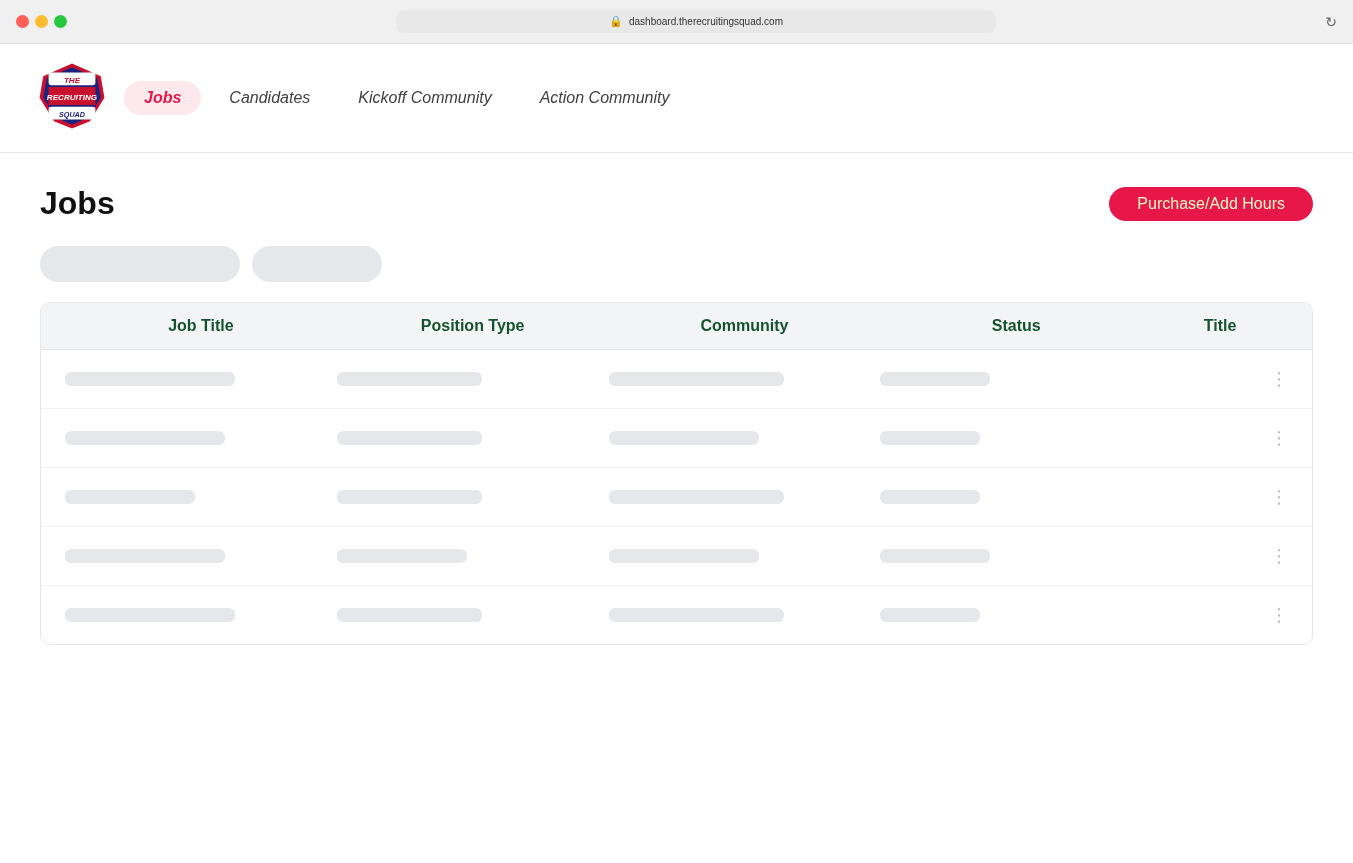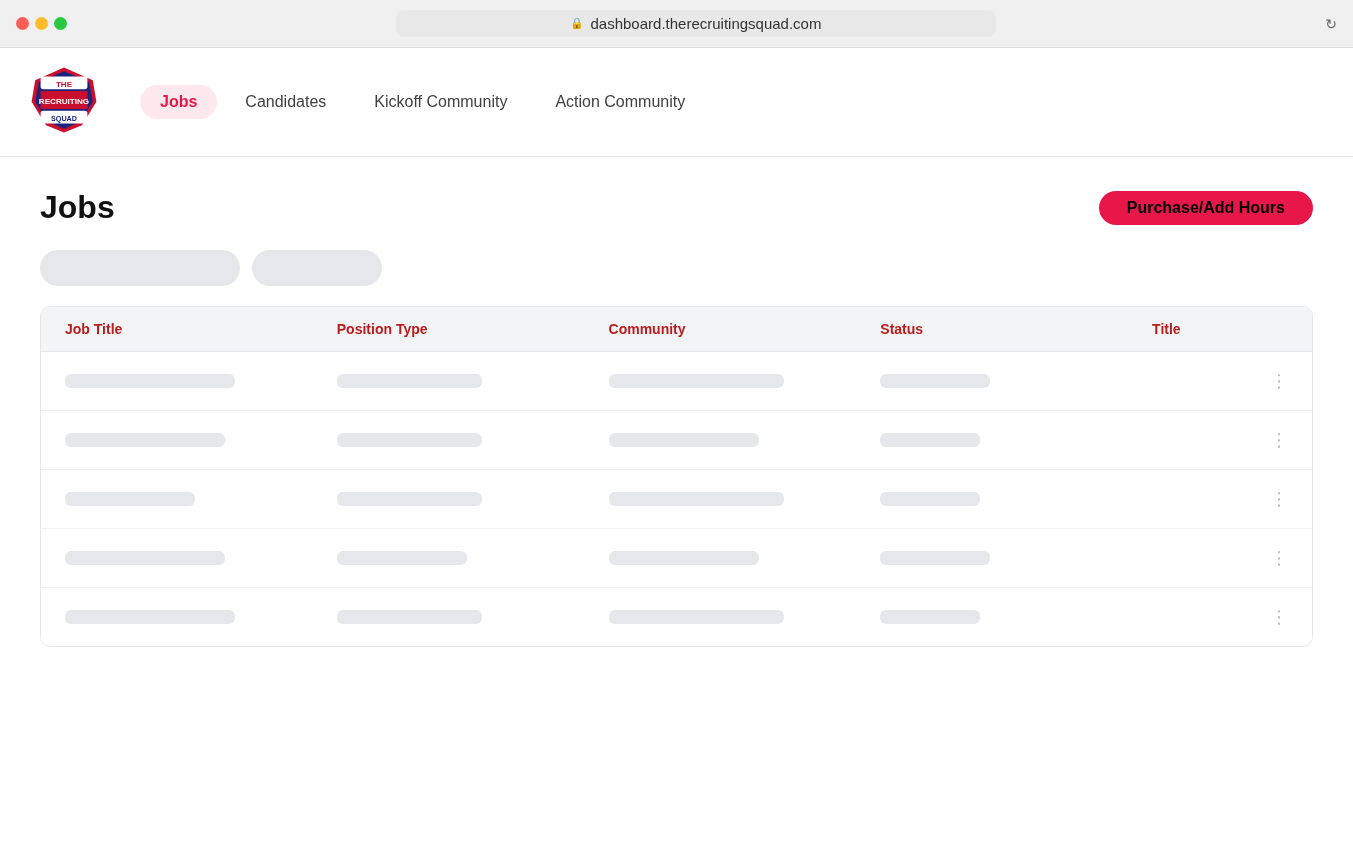--- a/index.html
+++ b/index.html
@@ -27,36 +27,36 @@
       border-radius: 8px;
       padding: 5px 12px;
       display: flex;
       align-items: center;
       justify-content: center;
       gap: 6px;
       max-width: 600px;
       margin: 0 auto;
     }
     .address-bar-url {
-      font-size: 15px;
+      font-size: 10px;
       color: #333;
     }
     .lock-icon { color: #666; font-size: 11px; }
     .reload-btn { margin-left: auto; color: #666; font-size: 14px; cursor: pointer; }
 
     
     .page { background: #fff; min-height: calc(863px - 70px); }
 
     
     .header {
       display: flex;
       align-items: center;
-      padding: 16px 28px;
+      padding: 16px 36px;
       border-bottom: 1px solid #e8e8e8;
-      gap: 24px;
+      font-style: italic;
     }
     .logo-wrap { margin-right: 16px; }
     .logo-svg { width: 72px; height: 72px; }
     .nav-items { display: flex; align-items: center; gap: 8px; }
     .nav-item {
       padding: 8px 20px;
       border-radius: 24px;
       font-size: 16px;
       cursor: pointer;
       color: #404040;
@@ -78,26 +78,26 @@
       justify-content: space-between;
       margin-bottom: 24px;
     }
     .page-title {
       font-size: 32px;
       font-weight: 700;
       color: #111;
     }
     .purchase-btn {
       background: #e8174a;
-      color: #000000;
+      color: #fef9c3;
       border: none;
       border-radius: 30px;
       padding: 8px 28px;
       font-size: 16px;
-      font-weight: 700;
+      font-weight: 400;
       cursor: pointer;
       white-space: nowrap;
     }
 
     
     .filter-row {
       display: flex;
       gap: 12px;
       margin-bottom: 20px;
     }
@@ -117,23 +117,24 @@
       overflow: hidden;
     }
     .table-header {
       display: grid;
       grid-template-columns: 2fr 2fr 2fr 2fr 1fr;
       background: #f3f4f6;
       padding: 14px 24px;
       border-bottom: 1px solid #e5e7eb;
     }
     .table-header-cell {
-      font-size: 14px;
+      font-size: 16px;
       font-weight: 600;
-      color: #b91c1c;
+      color: #14532d;
+      text-align: center;
     }
     .table-body { background: #fff; }
     .table-row {
       display: grid;
       grid-template-columns: 2fr 2fr 2fr 2fr 1fr;
       padding: 18px 24px;
       border-bottom: 1px solid #f0f1f3;
       align-items: center;
     }
     .table-row:last-child { border-bottom: none; }

